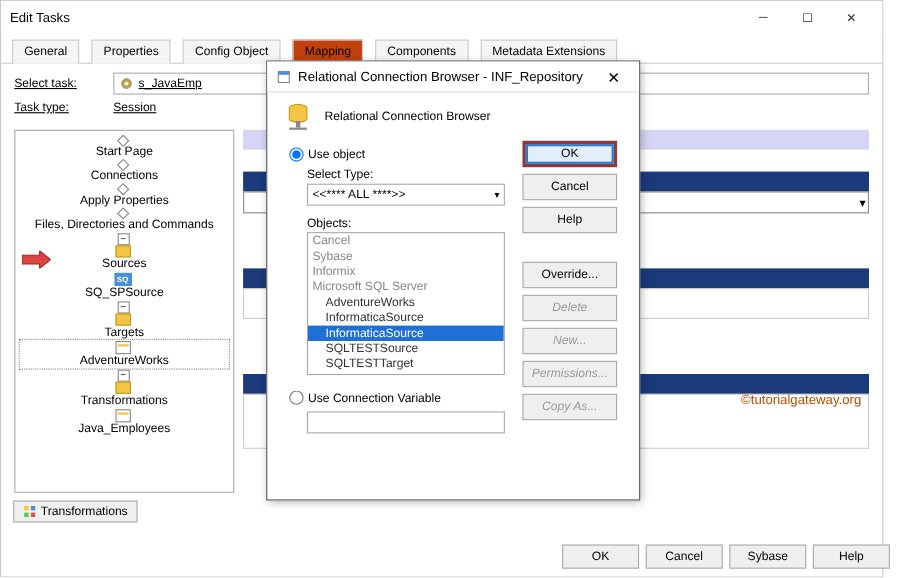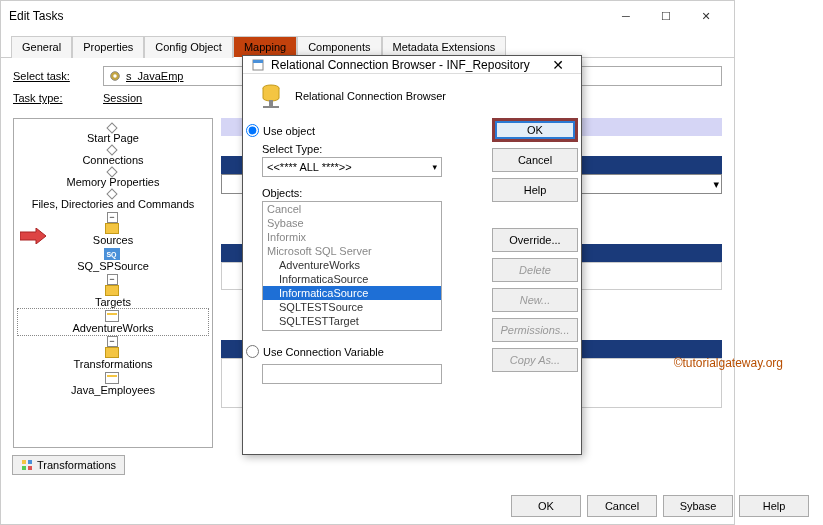--- a/index.html
+++ b/index.html
@@ -1,25 +1,25 @@
 <!DOCTYPE html>
 <html><head>
 <meta charset="utf-8">
 <style>
 * { box-sizing: border-box; margin: 0; padding: 0; font-family: 'Segoe UI', Tahoma, sans-serif; font-size: 11px; }
 body { background: #fff; width: 823px; height: 525px; overflow: hidden; position: relative; }
 
-.main-window { width: 735px; height: 525px; border: 1px solid #ccc; background: #fff; }
+.main-window { width: 803px; height: 525px; border: 1px solid #ccc; background: #fff; }
 .titlebar { height: 30px; display: flex; align-items: center; padding: 0 8px; background: #fff; }
 .titlebar .title { flex: 1; font-size: 12px; }
 .titlebar .win-controls { display: flex; gap: 0; }
 .titlebar .win-btn { width: 40px; height: 28px; display: flex; align-items: center; justify-content: center; color: #333; }
 
 .tabs { display: flex; border-bottom: 1px solid #ccc; padding-left: 10px; margin-top: 4px; }
-.tab { padding: 4px 10px; border: 1px solid #ccc; border-bottom: none; margin-right: 0; background: #f5f5f5; position: relative; top: 1px; }
+.tab { padding: 4px 10px; border: 1px solid #ccc; border-bottom: none; margin-right: 11px; background: #f5f5f5; position: relative; top: 1px; }
 .tab.active { background: #c2410c; border-bottom: 1px solid #fff; }
 
 .form-area { padding: 8px 12px; text-decoration: underline; }
 .form-row { display: flex; align-items: center; margin-bottom: 6px; }
 .form-row label { width: 90px; }
 .form-row .task-select { flex: 1; border: 1px solid #aaa; height: 20px; display: flex; align-items: center; padding: 0 4px; background: #fff; }
 .form-row .task-select .gear { width: 14px; height: 14px; margin-right: 4px; }
 .form-row .val { flex: 1; }
 
 .body-split { display: flex; padding: 0 12px; gap: 8px; }
@@ -45,25 +45,25 @@
 .conn-edit-btn { display: inline-flex; gap: 1px; border: 3px solid #8b3a3a; padding: 2px 4px; margin-left: 40px; }
 
 .link-text { color: #0645ad; text-decoration: underline; cursor: pointer; }
 .watermark { color: #b84e00; font-size: 12px; position: absolute; right: 40px; top: 356px; }
 
 .footer-buttons { position: absolute; bottom: 8px; right: 14px; display: flex; gap: 6px; }
 .footer-buttons button { width: 70px; height: 22px; border: 1px solid #aaa; background: #efefef; }
 
 
 .modal { position: absolute; left: 242px; top: 55px; width: 340px; height: 400px; background: #fff; border: 1px solid #555; box-shadow: 2px 2px 8px rgba(0,0,0,0.3); z-index: 100; }
-.modal .titlebar { height: 18px; border-bottom: 1px solid #ddd; }
+.modal .titlebar { height: 28px; border-bottom: 1px solid #ddd; }
 .modal .close-x { width: 30px; text-align: center; font-size: 14px; }
 .modal-header { display: flex; align-items: center; padding: 8px 14px; gap: 10px; }
 .modal-header .db-icon { width: 28px; height: 28px; }
-.modal-body { display: flex; padding: 0 3px; gap: 0; }
+.modal-body { display: flex; padding: 0 20px; gap: 0; }
 .modal-left { flex: 1; }
 .modal-right { width: 86px; display: flex; flex-direction: column; gap: 6px; }
 .modal-right button { height: 24px; border: 1px solid #aaa; background: #efefef; font-size: 11px; }
 .modal-right button.primary { border: 3px solid #8b3a3a; background: #e3eef8; outline: 2px solid #2a7ad4; outline-offset: -5px; }
 .modal-right button:disabled { color: #999; font-style: italic; }
 
 .radio-row { display: flex; align-items: center; gap: 4px; margin: 6px 0; }
 .radio-row input { margin: 0; }
 .field-label { margin: 4px 0 2px 16px; }
 .combo { margin-left: 16px; width: 180px; height: 20px; border: 1px solid #aaa; display: flex; align-items: center; padding: 0 4px; justify-content: space-between; }
@@ -121,21 +121,21 @@
           <span>Start Page</span>
         </div>
       <div class="tree-node">
           <span class="indent" style="width:14px"></span>
           <span class="diamond"></span>
           <span>Connections</span>
         </div>
       <div class="tree-node">
           <span class="indent" style="width:14px"></span>
           <span class="diamond"></span>
-          <span>Memory Properties</span>
+          <span>Apply Properties</span>
         </div>
       <div class="tree-node">
           <span class="indent" style="width:14px"></span>
           <span class="diamond"></span>
           <span>Files, Directories and Commands</span>
         </div>
       <div class="tree-node">
           <span class="exp">−</span>
           <span class="folder"></span>
           <span>Sources</span>

